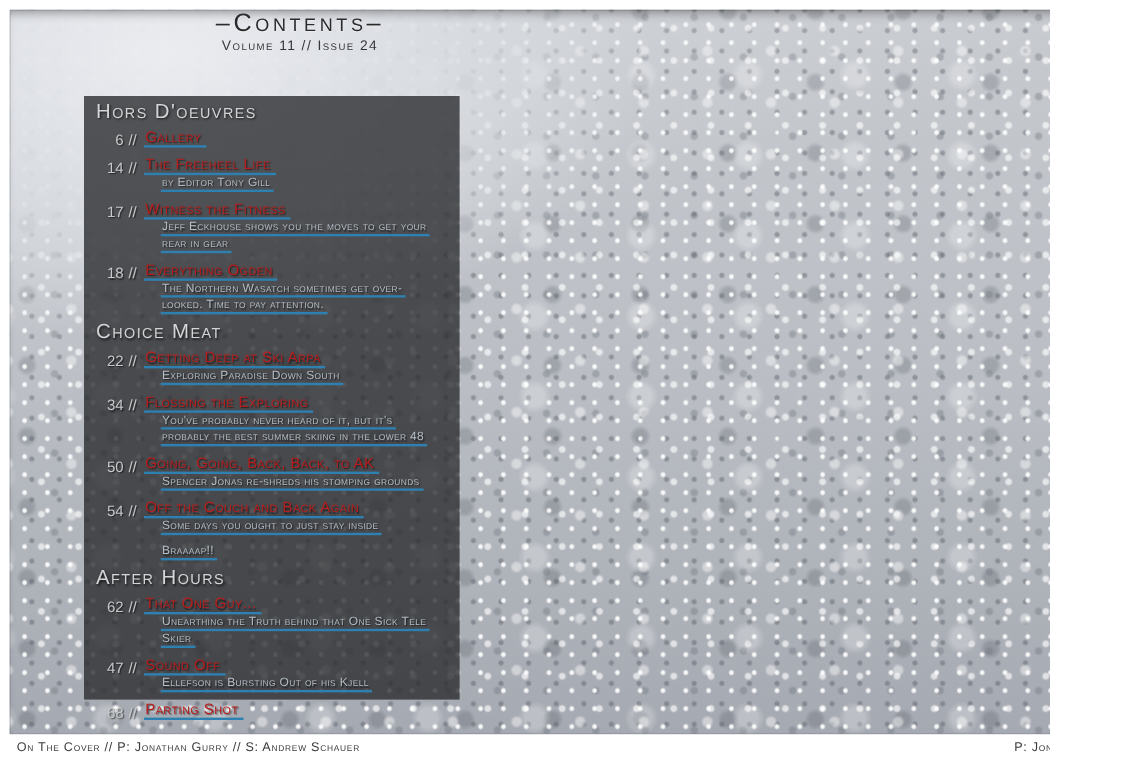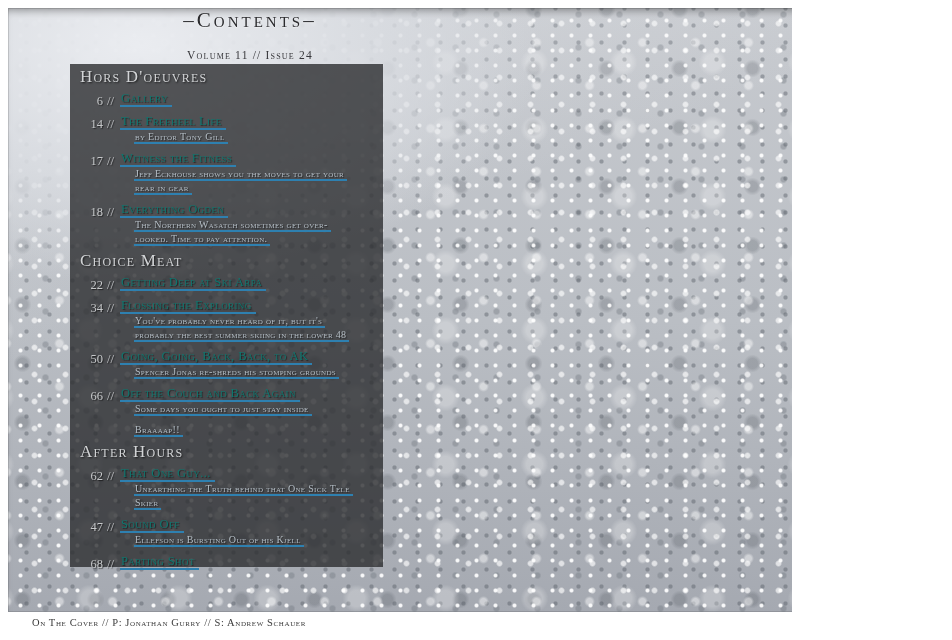--- a/index.html
+++ b/index.html
@@ -1,18 +1,18 @@
 <!DOCTYPE html>
 <html style="--accent: #2e80b0;"><head>
 <meta charset="utf-8">
 <style>
   html,body{margin:0;padding:0;background:#ffffff;}
   .page{
-    position:relative;width:792px;height:640px;background:#ffffff;overflow:hidden;
-    font-family:Liberation Serif, serif;
+    position:relative;width:875px;height:640px;background:#ffffff;overflow:hidden;
+    font-family:Liberation Sans, sans-serif;
   }
   
   .photo{
     position:absolute;left:8px;top:8px;width:936px;height:604px;
     background-color:#b4b8bf;
     background-image:
       radial-gradient(ellipse 560px 330px at 14% 6%, rgba(235,237,241,0.97) 0%, rgba(218,221,226,0.85) 42%, rgba(218,221,226,0) 72%),
       linear-gradient(160deg, rgba(228,230,234,0.5) 0%, rgba(228,230,234,0) 38%),
       radial-gradient(circle, rgba(255,255,255,0.92) 0px 1.3px, rgba(255,255,255,0) 2.6px),
       radial-gradient(circle, rgba(255,255,255,0.65) 0px 2px, rgba(255,255,255,0) 3.6px),
@@ -32,25 +32,25 @@
       0 0;
     box-shadow: inset 0 0 0 1px rgba(0,0,0,0.12), inset 0 7px 9px -5px rgba(0,0,0,0.4);
   }
   
   .masthead{position:absolute;top:8px;left:122px;width:256px;text-align:center;}
   .m-title{
     font-variant:small-caps;font-size:21px;letter-spacing:3px;color:#2b2b2e;
     text-shadow:0 1px 1px rgba(255,255,255,0.5);
   }
   .m-issue{
-    margin-top:16px;font-variant:small-caps;font-size:11.5px;letter-spacing:1.2px;color:#37373b;
+    margin-top:1px;font-variant:small-caps;font-size:11.5px;letter-spacing:1.2px;color:#37373b;
   }
   
   .toc-box{
-    position:absolute;left:70px;top:64px;width:313px;height:503px;box-sizing:border-box;
+    position:absolute;left:70px;top:80px;width:313px;height:503px;box-sizing:border-box;
     background:rgba(44,45,47,0.80);
     padding:4px 12px 10px 10px;
     color:#c6c8ca;font-variant:small-caps;
   }
   .shead{
     margin:0 0 7px 0;font-size:17px;line-height:18px;font-weight:normal;
     letter-spacing:1.2px;color:#d2d4d6;
     text-shadow:1px 1px 2px rgba(0,0,0,0.7);
   }
   .toc-section + .toc-section .shead{margin-top:6px;}
@@ -58,34 +58,34 @@
   .entry:last-child{margin-bottom:0;}
   .eline{display:flex;align-items:flex-end;}
   .num{
     flex:0 0 34px;text-align:right;font-size:12.5px;line-height:11px;color:#c6c8ca;
     text-shadow:1px 1px 1px rgba(0,0,0,0.55);white-space:nowrap;
   }
   .sep{margin-left:4px;}
   .ul{border-bottom:2px solid var(--accent,#2e80b0);}
   .title{
     margin-left:6px;font-size:12.5px;line-height:11px;letter-spacing:0.4px;
-    padding:0 4px 1px 1px;color:#0f766e;
+    padding:0 4px 1px 1px;color:#b91c1c;
     text-shadow:1px 1px 1px rgba(0,0,0,0.55);display:inline-block;
   }
   .subs{margin-left:54px;}
   .sub{
     display:table;font-size:10px;line-height:9px;letter-spacing:0.3px;
     padding:0 3px 1px 1px;margin-top:2px;color:#b4bdc5;
     text-shadow:1px 1px 1px rgba(0,0,0,0.55);
   }
   
   .footer{
     position:absolute;left:0;top:612px;width:952px;height:28px;background:#ffffff;
     display:flex;justify-content:space-between;box-sizing:border-box;
-    padding:5px 14px 0 32px;
+    padding:5px 14px 0 14px;
     font-variant:small-caps;font-size:10.5px;letter-spacing:0.6px;color:#3a3a3a;
   }
 </style>
 </head>
 <body>
 
 <div class="page">
 
   <div class="photo"></div>
 
@@ -140,20 +140,23 @@
     </div>
 
     <div class="toc-section">
       <h2 class="shead">Choice Meat</h2>
 
       <div class="entry">
         <div class="eline">
           <span class="num"><span>22</span><span class="sep">//</span></span>
           <span class="title ul">Getting Deep at Ski Arpa</span>
         </div>
+        <div class="subs">
+          <span class="sub ul">Exploring Paradise Down South</span>
+        </div>
       </div>
 
       <div class="entry">
         <div class="eline">
           <span class="num"><span>34</span><span class="sep">//</span></span>
           <span class="title ul">Flossing the Exploring</span>
         </div>
         <div class="subs">
           <span class="sub ul">You've probably never heard of it, but it's</span>
           <span class="sub ul">probably the best summer skiing in the lower 48</span>
@@ -165,21 +168,21 @@
           <span class="num"><span>50</span><span class="sep">//</span></span>
           <span class="title ul">Going, Going, Back, Back, to AK</span>
         </div>
         <div class="subs">
           <span class="sub ul">Spencer Jonas re-shreds his stomping grounds</span>
         </div>
       </div>
 
       <div class="entry">
         <div class="eline">
-          <span class="num"><span>66</span><span class="sep">//</span></span>
+          <span class="num"><span>54</span><span class="sep">//</span></span>
           <span class="title ul">Off the Couch and Back Again</span>
         </div>
         <div class="subs">
           <span class="sub ul">Some days you ought to just stay inside</span>
         </div>
       </div>
 
       <div class="entry">
         <div class="subs">
           <span class="sub ul">Braaaap!!</span>

